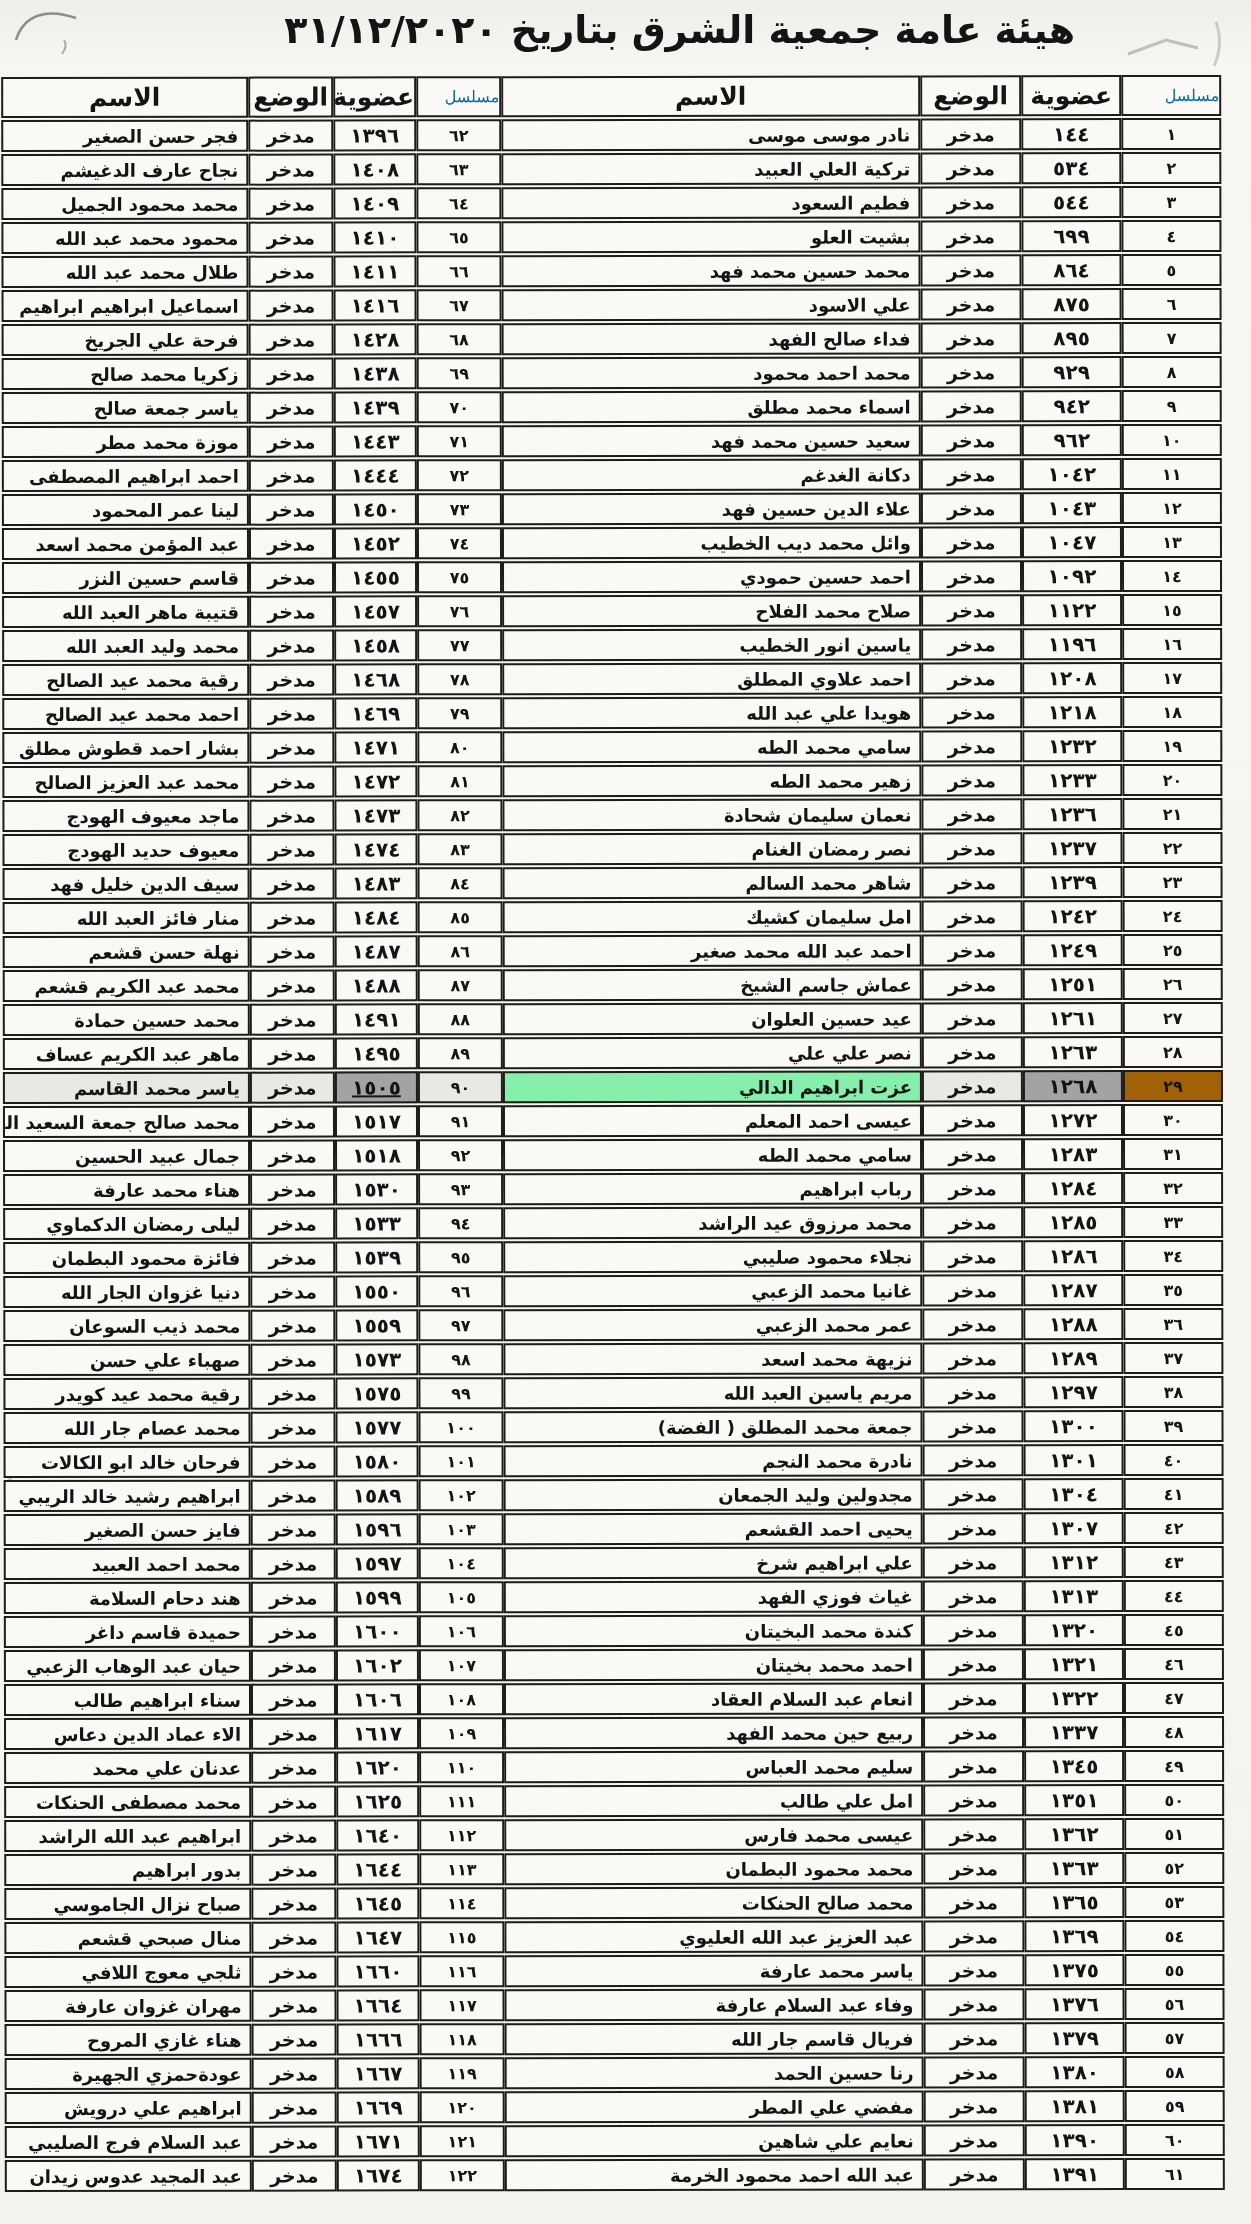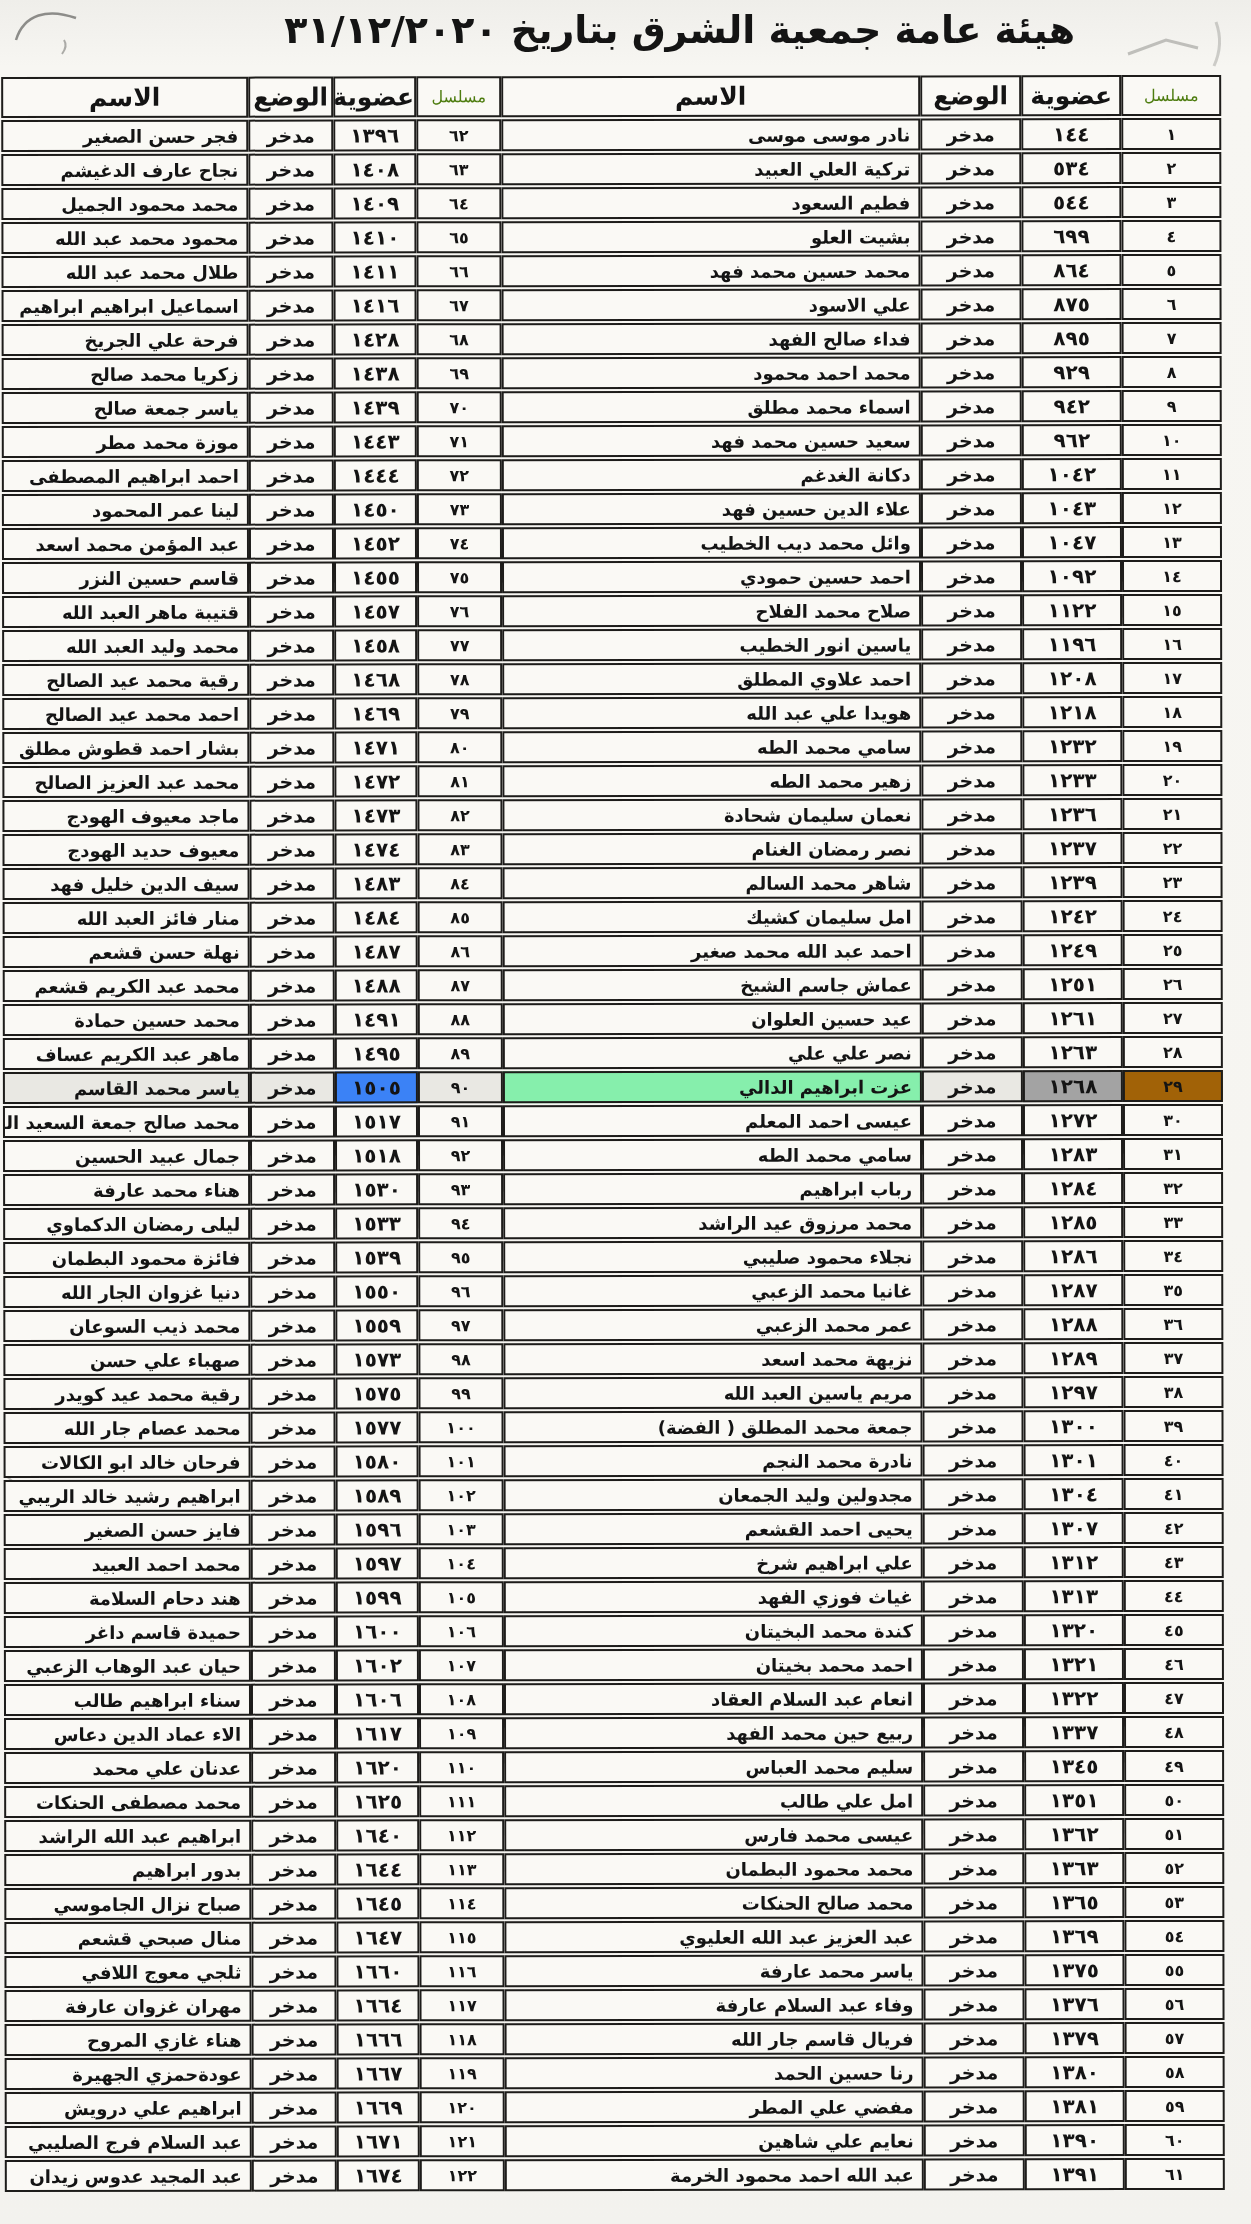--- a/index.html
+++ b/index.html
@@ -18,21 +18,21 @@
     width:1220px;table-layout:fixed;direction:rtl;
     border-collapse:separate;border-spacing:0 2px;
   }
   th,td{
     border:2px solid #1d1c1a;background:#faf9f5;overflow:hidden;
     padding:0;vertical-align:middle;
   }
   th{height:37px;}
   td{height:28px;}
   .th-big{font-size:25px;font-weight:700;text-align:center;}
-  .th-serial{font-size:16px;font-weight:400;text-align:center;color:#4d7c0f;}
+  .th-serial{font-size:16px;font-weight:400;text-align:right;color:#0369a1;}
   .num{text-align:center;font-weight:700;font-size:20px;letter-spacing:5px;white-space:nowrap;}
   .serial{font-size:16px;letter-spacing:2px;}
   .status{text-align:center;font-weight:700;font-size:19px;}
   .name{text-align:right;padding-right:8px;padding-left:4px;font-weight:700;font-size:18px;white-space:nowrap;}
   .artifact{position:absolute;pointer-events:none;}
 </style>
 </head>
 <body>
 
 <svg class="artifact" style="left:10px;top:4px;" width="110" height="60" viewBox="0 0 110 60">
@@ -357,21 +357,21 @@
           <td class="num">١٤٩٥</td>
           <td class="status">مدخر</td>
           <td class="name">ماهر عبد الكريم عساف</td>
         </tr>
         <tr>
           <td class="num serial" style="background: #a16207;">٢٩</td>
           <td class="num" style="background: #a3a3a3;">١٢٦٨</td>
           <td class="status" style="background: rgb(233, 232, 227);">مدخر</td>
           <td class="name" style="background: #86efac;">عزت ابراهيم الدالي</td>
           <td class="num serial" style="background: rgb(233, 232, 227);">٩٠</td>
-          <td class="num" style="background: #3b82f6;">١٥٠٥</td>
+          <td class="num" style="background: #a3a3a3; text-decoration: underline;">١٥٠٥</td>
           <td class="status" style="background: rgb(233, 232, 227);">مدخر</td>
           <td class="name" style="background: rgb(233, 232, 227);">ياسر محمد القاسم</td>
         </tr>
         <tr>
           <td class="num serial">٣٠</td>
           <td class="num">١٢٧٢</td>
           <td class="status">مدخر</td>
           <td class="name">عيسى احمد المعلم</td>
           <td class="num serial">٩١</td>
           <td class="num">١٥١٧</td>

